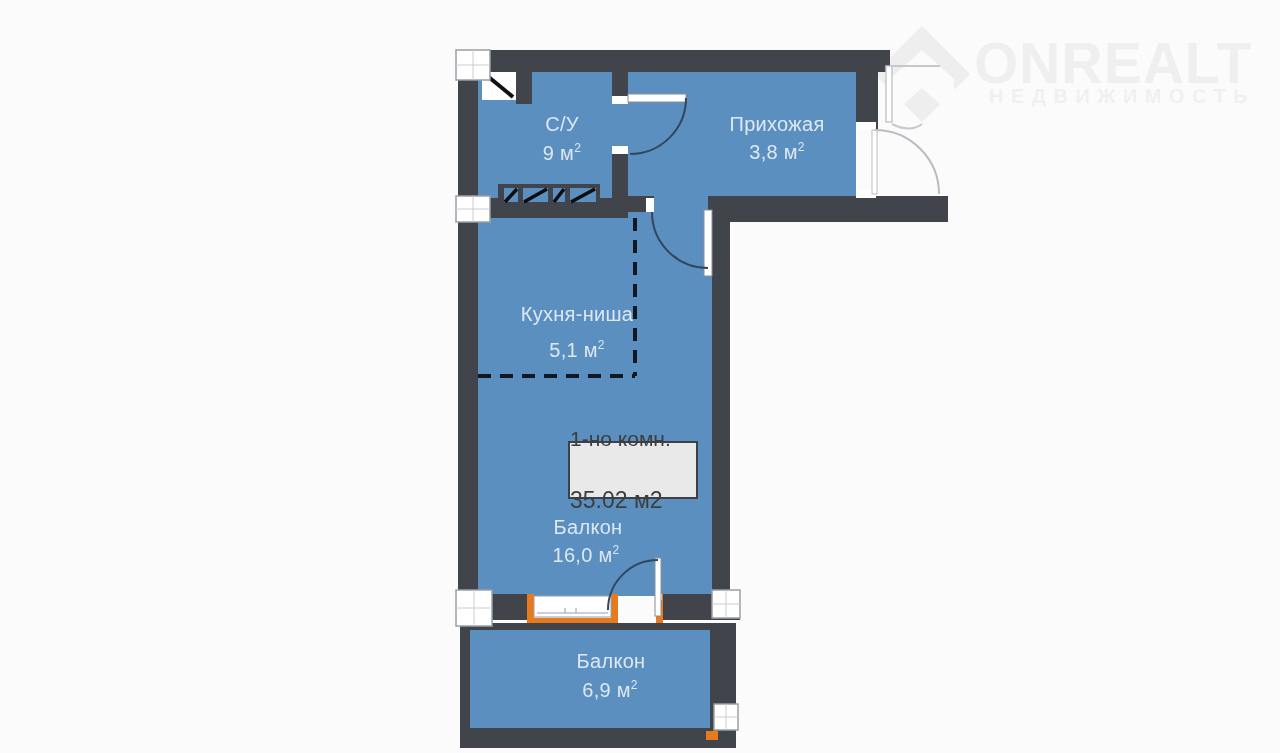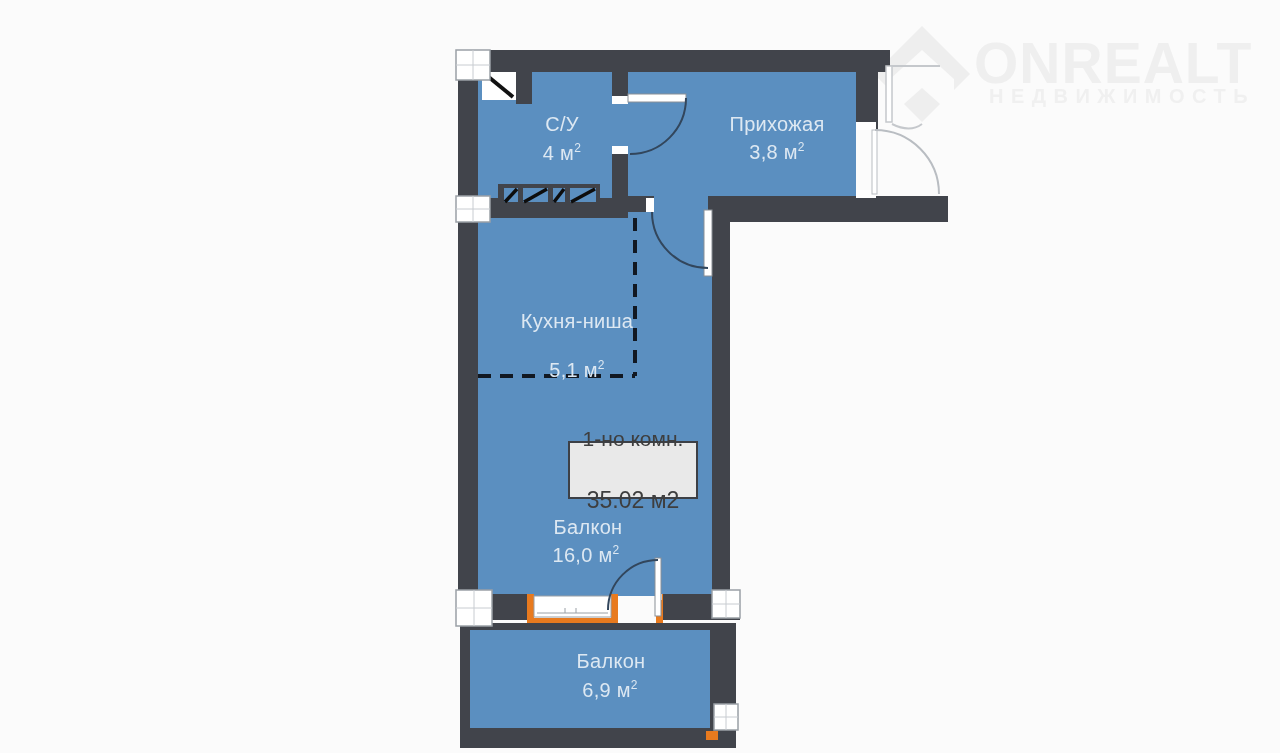--- a/index.html
+++ b/index.html
@@ -10,21 +10,21 @@
   .plan-svg{position:absolute;left:0;top:0;}
   .lbl{
     position:absolute;transform:translate(-50%,-50%);
     color:#dde8f2;font-size:20px;font-weight:400;white-space:nowrap;
     text-align:center;letter-spacing:.3px;
   }
   .lbl sup{font-size:12px;line-height:0;}
   .summary-box{
     position:absolute;left:568px;top:441px;width:130px;height:58px;
     background:#e9e9e9;border:2px solid #3d4046;box-sizing:border-box;
-    display:flex;flex-direction:column;align-items:center;justify-content:center;
+    display:flex;flex-direction:column;align-items:flex-start;justify-content:center;
     color:#3e3e3e;line-height:1.15;
   }
   .summary-line1{font-size:21px;}
   .summary-line2{font-size:23px;margin-top:36px;}
   .logo-brand{
     position:absolute;left:974px;top:30px;width:300px;
     font-size:57px;font-weight:800;letter-spacing:1px;color:#efefef;white-space:nowrap;
   }
   .logo-tagline{
     position:absolute;left:989px;top:85px;width:280px;
@@ -150,27 +150,27 @@
     </g>
 
     <g>
       <line x1="890" y1="66" x2="940" y2="66" stroke="#c5c8cc" stroke-width="2"></line>
       <rect x="886" y="66" width="6" height="56" fill="#ffffff" stroke="#c5c8cc" stroke-width="1.5"></rect>
       <path d="M892,124 Q910,133 922,124" fill="none" stroke="#c5c8cc" stroke-width="2"></path>
     </g>
   </svg>
 
   <div class="lbl" style="left:562px;top:124px">С/У</div>
-  <div class="lbl" style="left:562px;top:153px"><span>4 м</span><sup>2</sup></div>
+  <div class="lbl" style="left:562px;top:153px"><span>9 м</span><sup>2</sup></div>
 
   <div class="lbl" style="left:777px;top:124px">Прихожая</div>
   <div class="lbl" style="left:777px;top:152px"><span>3,8 м</span><sup>2</sup></div>
 
-  <div class="lbl" style="left:577px;top:321px">Кухня-ниша</div>
-  <div class="lbl" style="left:577px;top:370px"><span>5,1 м</span><sup>2</sup></div>
+  <div class="lbl" style="left:577px;top:314px">Кухня-ниша</div>
+  <div class="lbl" style="left:577px;top:350px"><span>5,1 м</span><sup>2</sup></div>
 
   <div class="lbl" style="left:588px;top:527px">Балкон</div>
   <div class="lbl" style="left:586px;top:555px"><span>16,0 м</span><sup>2</sup></div>
 
   <div class="lbl" style="left:611px;top:661px">Балкон</div>
   <div class="lbl" style="left:610px;top:690px"><span>6,9 м</span><sup>2</sup></div>
 
   <div class="summary-box">
     <div class="summary-line1">1-но комн.</div>
     <div class="summary-line2">35.02 м2</div>

